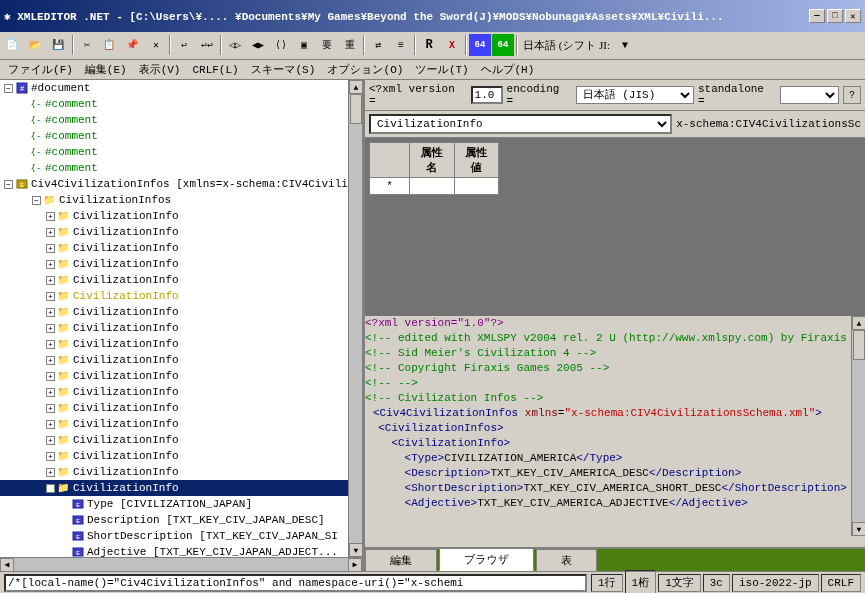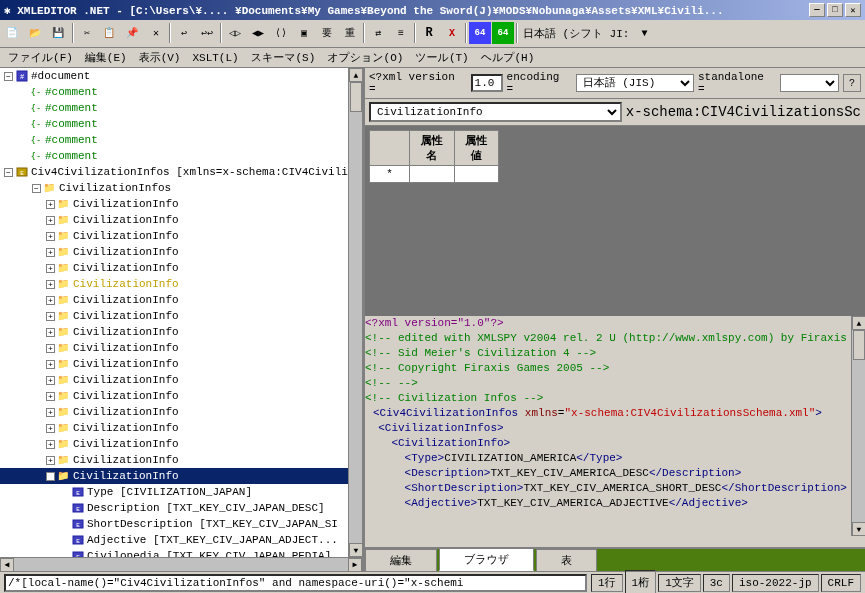--- a/index.html
+++ b/index.html
@@ -10,21 +10,21 @@
       width: 865px;
       height: 593px;
       overflow: hidden;
       color: #000;
     }
 
     
     .title-bar {
       background: linear-gradient(to right, #0a246a, #a6b8e8);
       color: white;
-      height: 20px;
+      height: 32px;
       display: flex;
       align-items: center;
       justify-content: space-between;
       padding: 0 4px;
       font-size: 11px;
       font-weight: bold;
     }
     .title-bar-text { flex: 1; white-space: nowrap; overflow: hidden; text-overflow: ellipsis; }
     .title-bar-buttons { display: flex; gap: 2px; }
     .title-btn {
@@ -51,21 +51,21 @@
       margin-bottom: 1px;
     }
     .tb-btn {
       width: 22px; height: 22px;
       background: #d4d0c8;
       border: 1px solid transparent;
       display: flex; align-items: center; justify-content: center;
       font-size: 10px; cursor: pointer;
     }
     .tb-sep-line { width: 2px; height: 20px; border-left: 1px solid #808080; border-right: 1px solid #fff; display: inline-block; margin: 0 1px; }
-    .tb-label { font-size: 11px; padding: 0 3px; }
+    .tb-label { font-size: 11px; padding: 0 3px; font-family: Liberation Serif, serif; }
 
     
     .menu-bar {
       background: #d4d0c8;
       display: flex;
       align-items: center;
       height: 20px;
       border-bottom: 1px solid #808080;
       padding: 0 2px;
       font-size: 11px;
@@ -156,21 +156,21 @@
     .element-dropdown {
       flex: 1;
       border: 2px inset #808080;
       background: white;
       font-size: 11px;
       font-family: inherit;
       padding: 1px 2px;
       height: 20px;
     }
     .schema-label {
-      font-size: 14px;
+      font-size: 11px;
       color: #000;
       white-space: nowrap;
     }
 
     
     .content-grid-area {
       flex: 1;
       background: #737373;
       padding: 4px;
       display: flex;
@@ -376,21 +376,21 @@
       <div class="tb-sep-line"></div>
       <span class="tb-label">日本語 (シフト JI:</span>
       <div class="tb-btn">▼</div>
     </div>
   </div>
 
   <div class="menu-bar">
     <div class="menu-item">ファイル(F)</div>
     <div class="menu-item">編集(E)</div>
     <div class="menu-item">表示(V)</div>
-    <div class="menu-item">XSLT(L)</div>
+    <div class="menu-item">CRLF(L)</div>
     <div class="menu-item">スキーマ(S)</div>
     <div class="menu-item">オプション(O)</div>
     <div class="menu-item">ツール(T)</div>
     <div class="menu-item">ヘルプ(H)</div>
   </div>
 
   <div class="panels-row">
 
     <div class="left-panel">
       <div style="display:flex;flex:1;overflow:hidden;">

